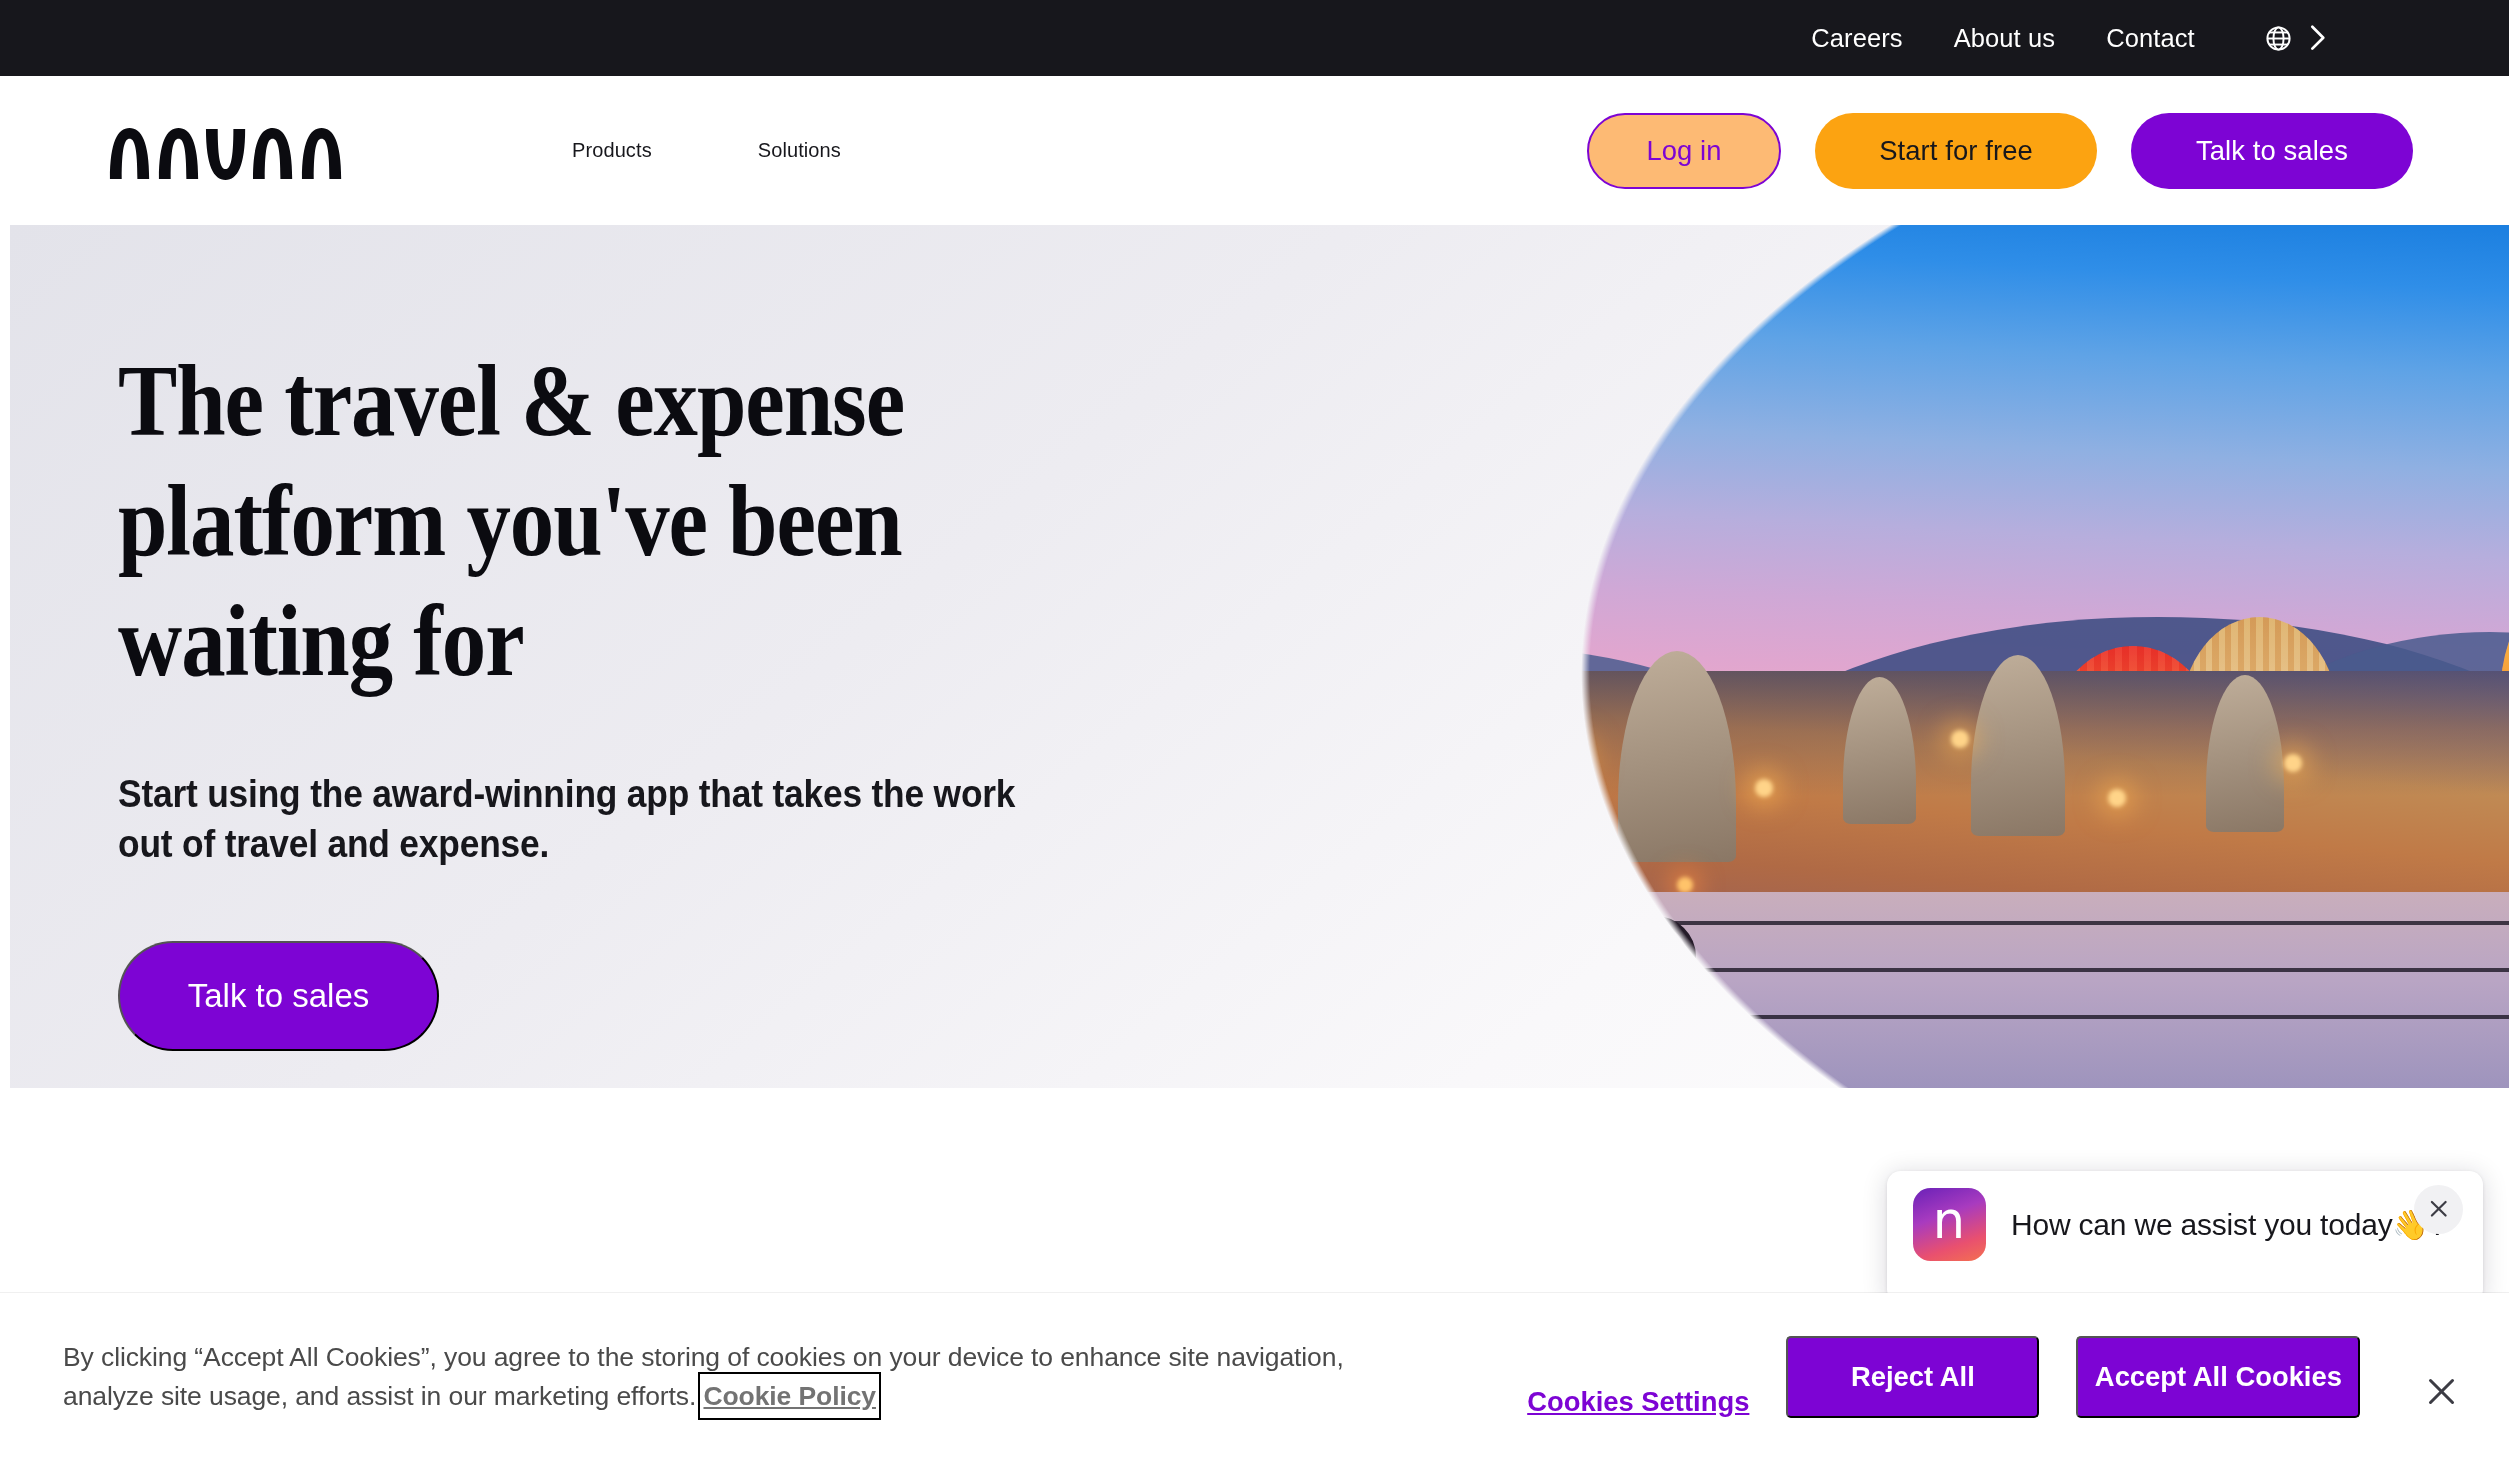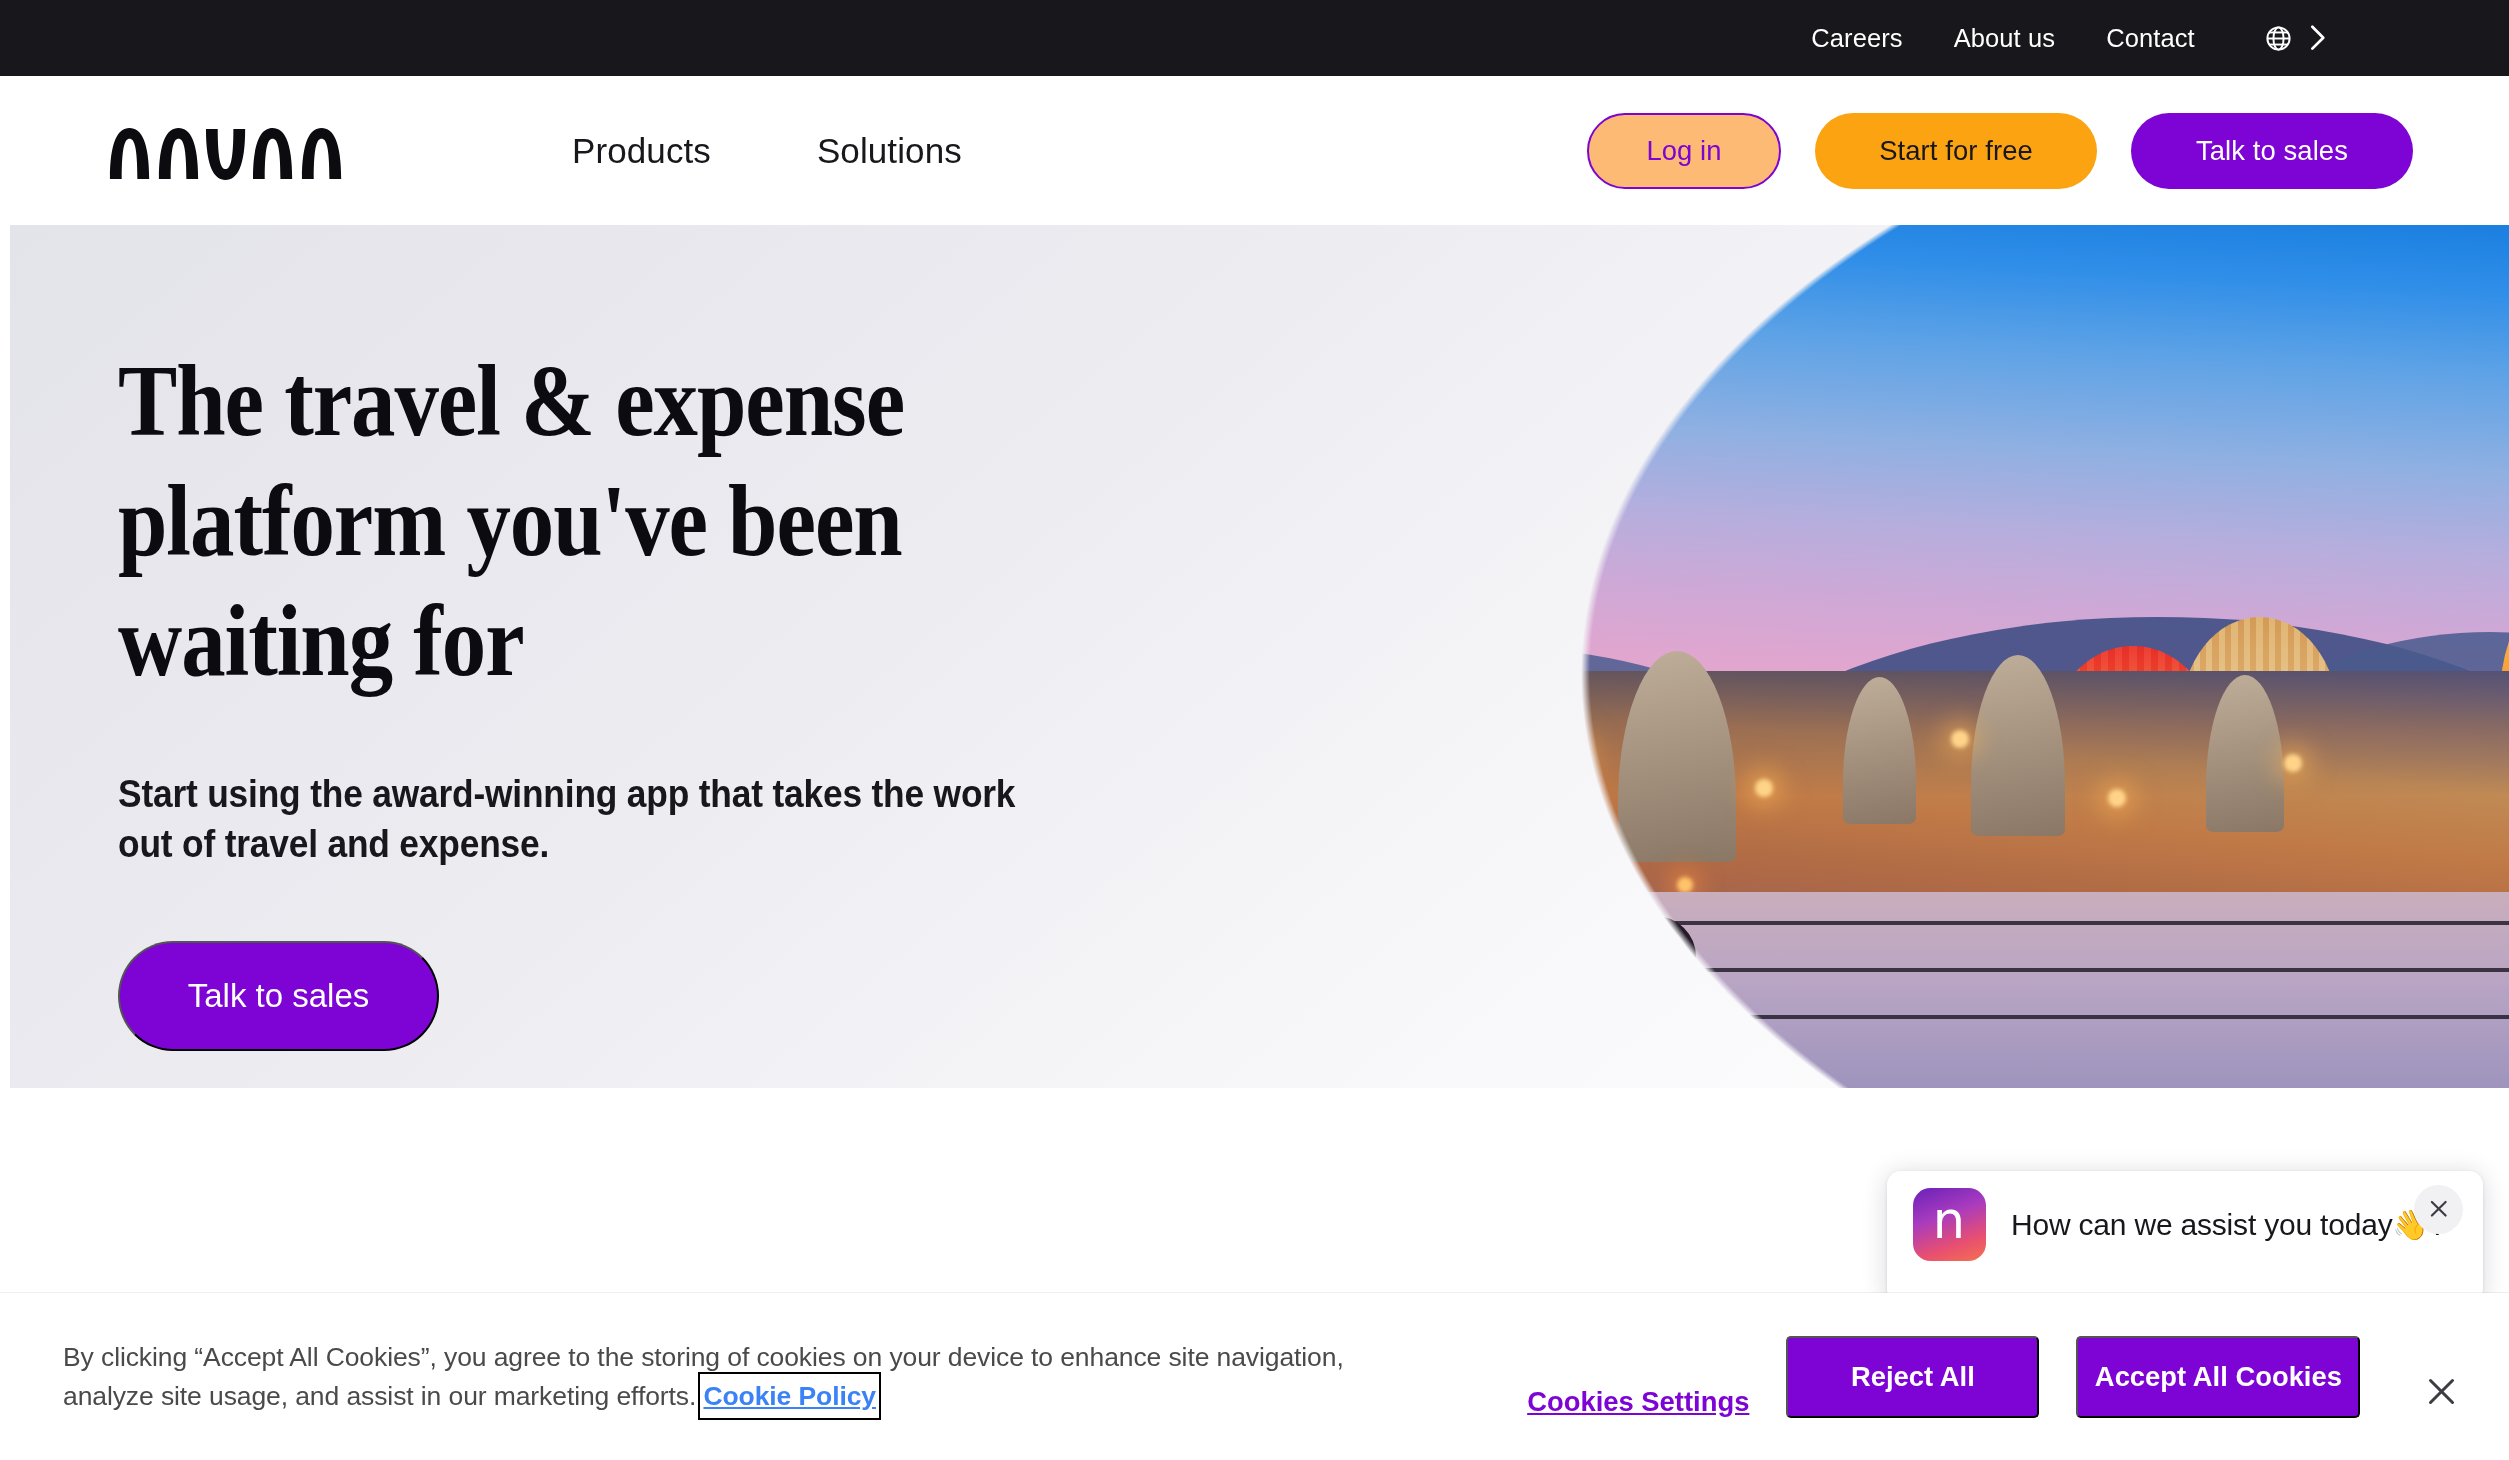--- a/index.html
+++ b/index.html
@@ -25,21 +25,21 @@
   .chev  { width:19.6px; height:27.4px; display:block; }
 
   
   .header {
     position:absolute; top:76px; left:0; width:2509px; height:149px;
     background:#ffffff; display:flex; align-items:center; z-index:20;
   }
   .logo { margin-left:108px; width:241px; height:61px; display:block; cursor:pointer; }
   .mainnav { display:flex; align-items:center; margin-left:223px; gap:0; }
   .nav-item {
-    font-size:35px; color:#17171c; margin-right:106px; cursor:pointer;
+    font-size:20px; color:#17171c; margin-right:106px; cursor:pointer;
     white-space:nowrap; letter-spacing:0.1px;
   }
   .header-ctas { margin-left:auto; margin-right:96px; display:flex; align-items:center; gap:34px; }
   .btn {
     display:inline-flex; align-items:center; justify-content:center;
     border-radius:979px; font-size:27.4px; cursor:pointer; white-space:nowrap;
     border:none; letter-spacing:0.1px;
   }
   .btn-login {
     width:194px; height:76px; background:#fdba74; color:#7d04d4;
@@ -202,21 +202,21 @@
     position:absolute; left:0; bottom:0; width:2509px; height:167px;
     background:#ffffff; z-index:40;
     box-shadow:0 -1px 0 rgba(0,0,0,.06);
     display:flex; align-items:center;
   }
   .cookie-text {
     margin-left:63px; width:1333px; font-size:26.5px; line-height:1.45;
     color:#4a4a4a; letter-spacing:-0.1px;
   }
   .cookie-policy {
-    color:#3b82f6; text-decoration:underline; font-weight:700;
+    color:#737373; text-decoration:underline; font-weight:700;
     outline:2px solid #000; outline-offset:3.9px; cursor:pointer;
     display:inline-block;
   }
   .cookie-actions {
     margin-left:auto; margin-right:41px; display:flex; align-items:flex-end; gap:37px;
   }
   .cookie-settings {
     color:#7d04d4; font-size:27.4px; font-weight:700; text-decoration:underline;
     cursor:pointer; white-space:nowrap;
   }

